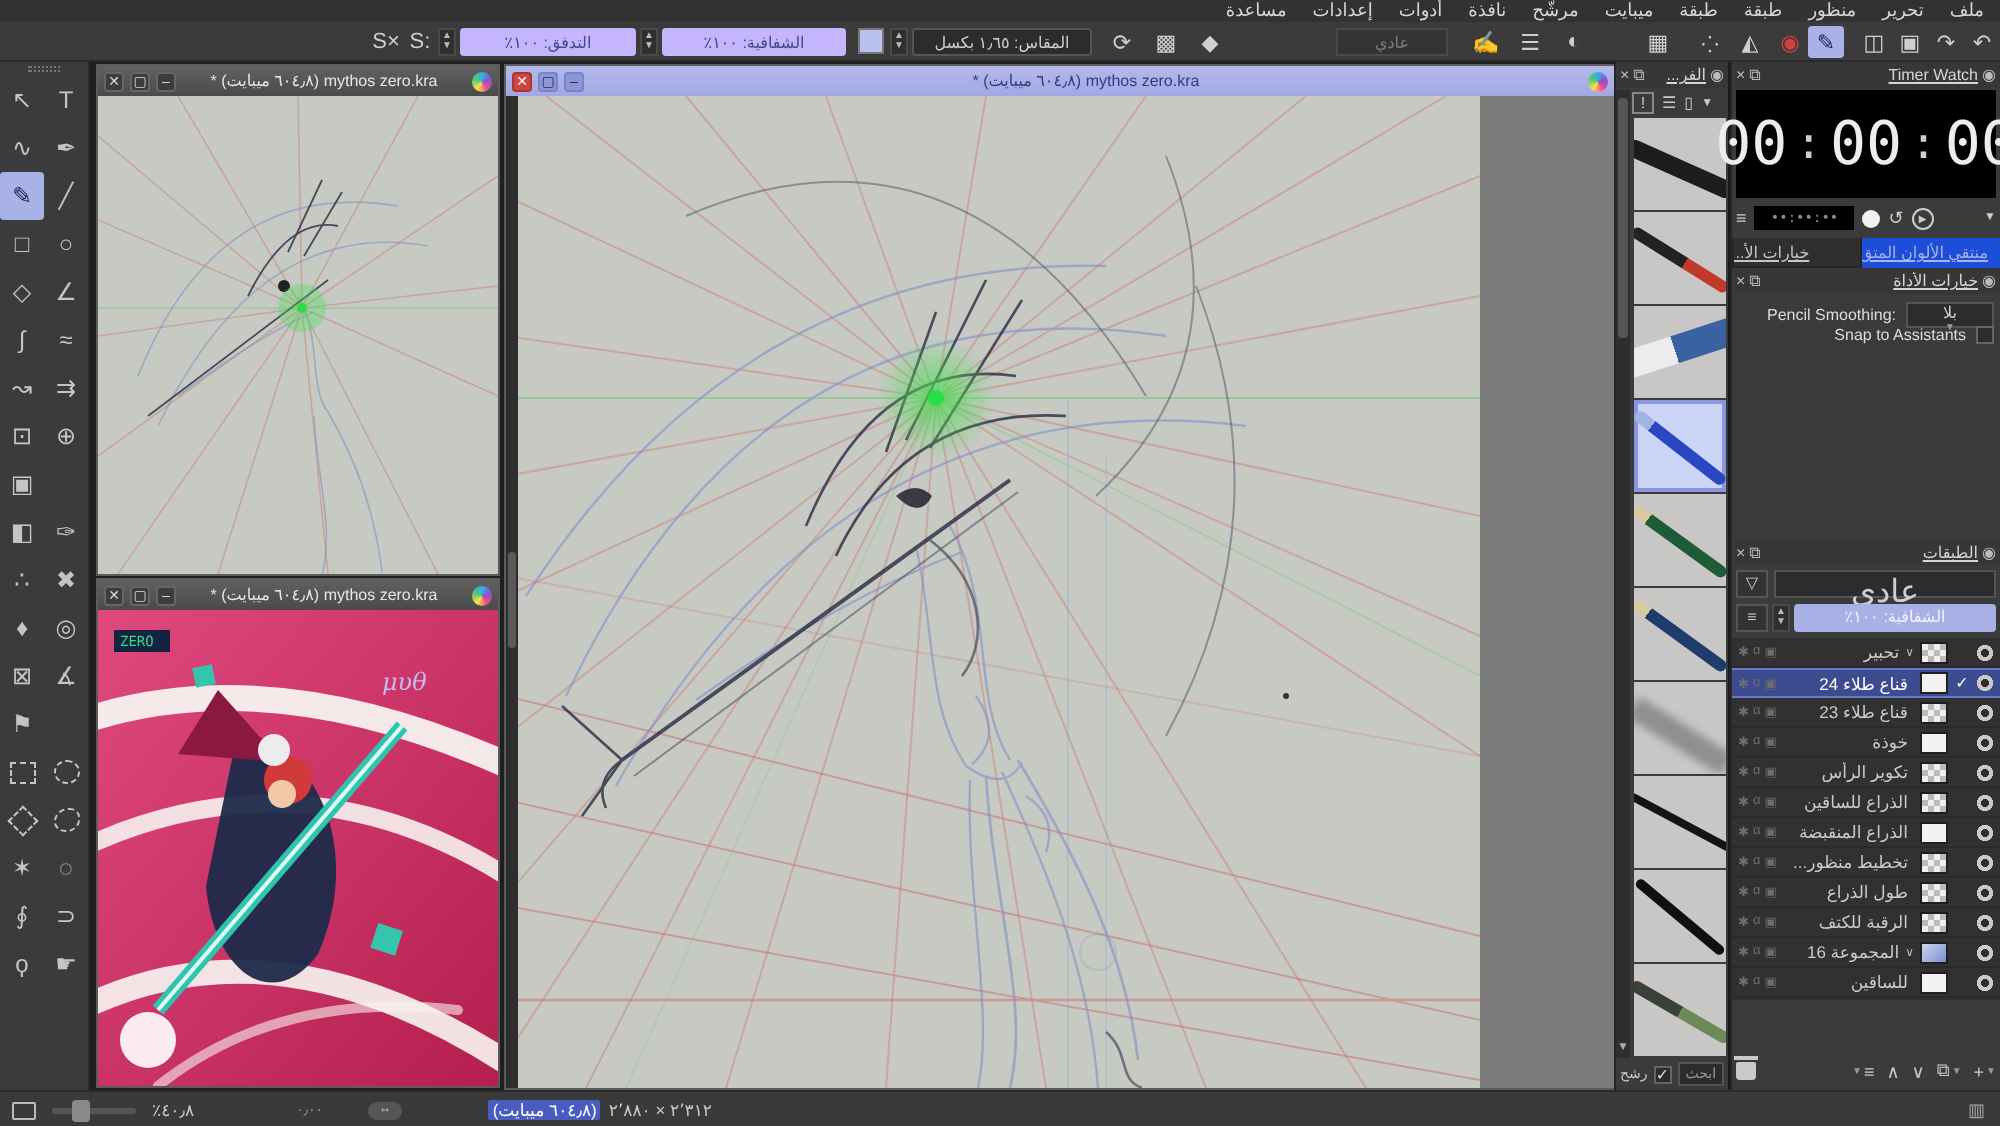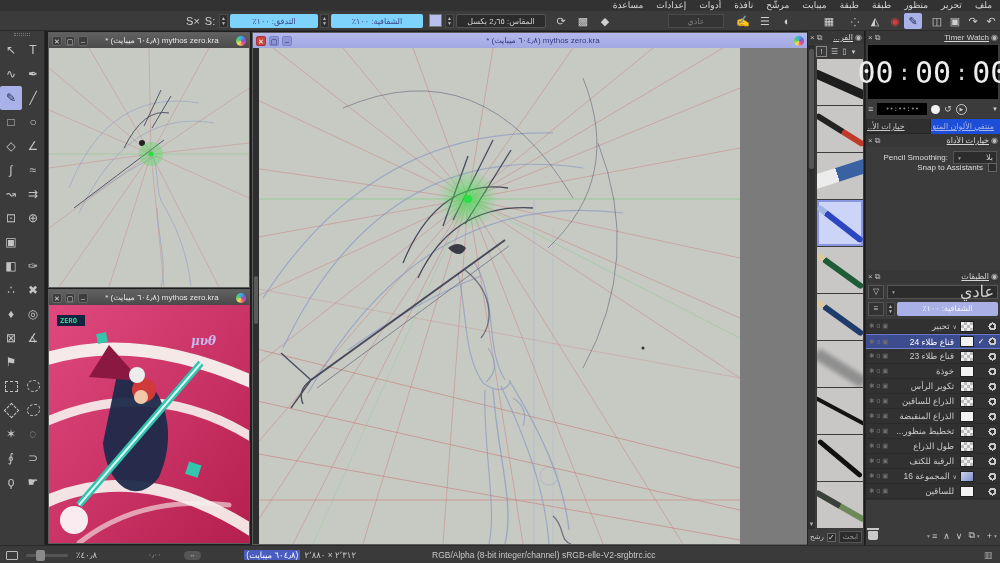--- a/index.html
+++ b/index.html
@@ -10,21 +10,21 @@
   
   #menubar{left:0;top:0;width:1000px;height:11px;background:#323232;display:flex;
     direction:rtl;align-items:center;padding:0 8px;gap:13px;}
   .menu-item{color:#d8d8d8;font-size:9px;line-height:11px;white-space:nowrap;}
   
   #toolbar{left:0;top:11px;width:1000px;height:20px;background:#3b3b3b;border-bottom:1px solid #2a2a2a;}
   .tb-ic{position:absolute;top:2px;width:18px;height:16px;display:flex;align-items:center;
     justify-content:center;color:#cfcfcf;font-size:11px;}
   .tb-ic.hl{background:#a9b2e8;color:#23284f;border-radius:2px;}
   .tb-ic.rec{color:#d04040;}
-  .slider{position:absolute;top:3px;height:14px;border-radius:2px;background:#7dd3fc;
+  .slider{position:absolute;top:3px;height:14px;border-radius:2px;background:#c4b5fd;
     color:#414a8c;font-size:8px;display:flex;align-items:center;justify-content:center;direction:rtl;}
   .slider.dark{background:#2c2c2c;border:1px solid #555;color:#cfcfcf;}
   .spin{position:absolute;top:3px;width:9px;height:14px;display:flex;flex-direction:column;
     align-items:center;justify-content:center;color:#bbb;font-size:5px;line-height:5px;background:#2f2f2f;border:1px solid #4a4a4a;}
   .swatch{position:absolute;top:3px;width:13px;height:13px;background:#b9c0ee;border:1px solid #777;}
   .blend-dd{position:absolute;top:3px;height:14px;background:#343434;border:1px solid #4a4a4a;
     color:#7d7d7d;font-size:8px;display:flex;align-items:center;justify-content:center;}
   
   #toolbox{left:0;top:31px;width:45px;height:514px;background:#3b3b3b;border-right:1px solid #2a2a2a;
     display:grid;grid-template-columns:22px 22px;align-content:start;padding-top:7px;}
@@ -46,21 +46,21 @@
     background:linear-gradient(#616161,#4a4a4a);}
   .win.active>.titlebar{background:linear-gradient(#b3b8ec,#a2a8e2);}
   .tbtn{width:10px;height:10px;font-size:7px;line-height:10px;text-align:center;color:#ddd;
     background:#3d3d3d;border:1px solid #666;border-radius:2px;}
   .win.active .tbtn{background:#8f96d8;border-color:#7a82c8;color:#22264e;}
   .win.active .tbtn.close{background:#c8473f;border-color:#a33;color:#fff;}
   .wtitle{flex:1;text-align:center;font-size:8px;color:#e6e6e6;direction:rtl;white-space:nowrap;overflow:hidden;}
   .win.active .wtitle{color:#333c85;}
   .kicon{width:10px;height:10px;border-radius:50%;
     background:conic-gradient(#2bb3e8,#8e4fd0,#e84f8a,#f2e34f,#59c96a,#2bb3e8);}
-  .winbody{position:relative;overflow:hidden;font-weight:bold;}
+  .winbody{position:relative;overflow:hidden;}
   
   #brushdock{left:807px;top:31px;width:57px;height:514px;background:#3b3b3b;border-left:1px solid #262626;}
   .dockhead{position:absolute;left:0;top:0;right:0;height:13px;display:flex;align-items:center;
     gap:2px;padding:0 2px;background:#373737;color:#cfcfcf;font-size:8px;}
   .dh-btn{color:#bbb;font-size:8px;line-height:9px;}
   .dh-title{flex:1;text-align:right;direction:rtl;overflow:hidden;white-space:nowrap;color:#d6d6d6;text-decoration:underline;}
   #brush-icons{position:absolute;top:14px;left:8px;right:2px;height:13px;display:flex;gap:4px;
     align-items:center;color:#c9c9c9;font-size:8px;}
   #brush-scroll{position:absolute;left:0;top:14px;width:7px;bottom:16px;background:#2e2e2e;}
   #brush-scroll .sthumb{position:absolute;left:1px;top:4px;width:5px;height:120px;background:#555;border-radius:2px;}
@@ -104,21 +104,21 @@
   #docker-tabs{position:absolute;left:0;top:88px;right:0;height:15px;display:flex;direction:rtl;
     background:#2f2f2f;border-bottom:1px solid #262626;}
   .dtab{height:15px;padding:0 6px;display:flex;align-items:center;font-size:8px;
     border-left:1px solid #262626;white-space:nowrap;overflow:hidden;text-decoration:underline;}
   .dtab.active{background:#1d4ed8;color:#a9b4e8;margin-left:19px;}
   .dtab:not(.active){color:#c6c6c6;}
   #tool-options-head{top:103px;}
   .row-rtl{position:absolute;right:4px;display:flex;direction:rtl;align-items:center;gap:5px;
     color:#dcdcdc;font-size:8px;}
   .dd{height:13px;min-width:44px;background:#2c2c2c;border:1px solid #555;color:#cfcfcf;
-    display:flex;align-items:center;justify-content:space-between;padding:0 3px;direction:rtl;}
+    display:flex;align-items:center;justify-content:space-between;padding:0 3px;direction:rtl;flex-direction:column;}
   .dd .arr{font-size:5px;color:#999;}
   
   #layers-head{top:239px;}
   #layers-blend{position:absolute;left:2px;top:253px;right:2px;height:15px;display:flex;
     direction:rtl;gap:3px;align-items:center;}
   #layers-blend .dd{flex:1;height:14px;}
   #filter-btn{width:16px;height:14px;background:#333;border:1px solid #555;color:#ccc;
     font-size:8px;display:flex;align-items:center;justify-content:center;}
   #layers-opacity{position:absolute;left:2px;top:270px;right:2px;height:15px;display:flex;
     direction:rtl;gap:2px;align-items:center;}
@@ -197,21 +197,21 @@
     <div class="spin" style="left:320px">
         <span>▲</span>
         <span>▼</span>
       </div>
     <div class="slider" style="left:331px;width:92px">الشفافية: ١٠٠٪</div>
     <div class="swatch" style="left:429px"></div>
     <div class="spin" style="left:445px">
         <span>▲</span>
         <span>▼</span>
       </div>
-    <div class="slider dark" style="left:456px;width:90px">المقاس: 2٫٦٥ بكسل</div>
+    <div class="slider dark" style="left:456px;width:90px">المقاس: ١٫٦٥ بكسل</div>
     <div class="tb-ic" style="left:552px">⟳</div>
     <div class="tb-ic" style="left:574px">▩</div>
     <div class="tb-ic" style="left:596px">◆</div>
     <div class="blend-dd" style="left:668px;width:56px">عادي</div>
     <div id="tb-right">
 
     <div class="tb-ic" style="left: 982px;">↶</div>
         <div class="tb-ic" style="left: 964px;">↷</div>
         <div class="tb-ic" style="left: 946px;">▣</div>
         <div class="tb-ic" style="left: 928px;">◫</div>
@@ -737,17 +737,16 @@
     </div>
     <div class="abs" id="zoom-val">٤٠٫٨٪</div>
     <div class="abs" id="angle-val">٠٫٠٠</div>
     <div class="abs" id="pill-icon">
         <span>↔</span>
       </div>
     <div class="abs" id="dims">
       <span>٢٬٣١٢ × ٢٬٨٨٠</span>
       <span class="mem">(٦٠٤٫٨ ميبايت)</span>
     </div>
-    <div class="abs" id="profile">RGB/Alpha (8-bit integer/channel)  sRGB-elle-V2-srgbtrc.icc</div>
     <div class="abs" id="mem-icon">▥</div>
   </div>
 
 </div>
 
 </body></html>

